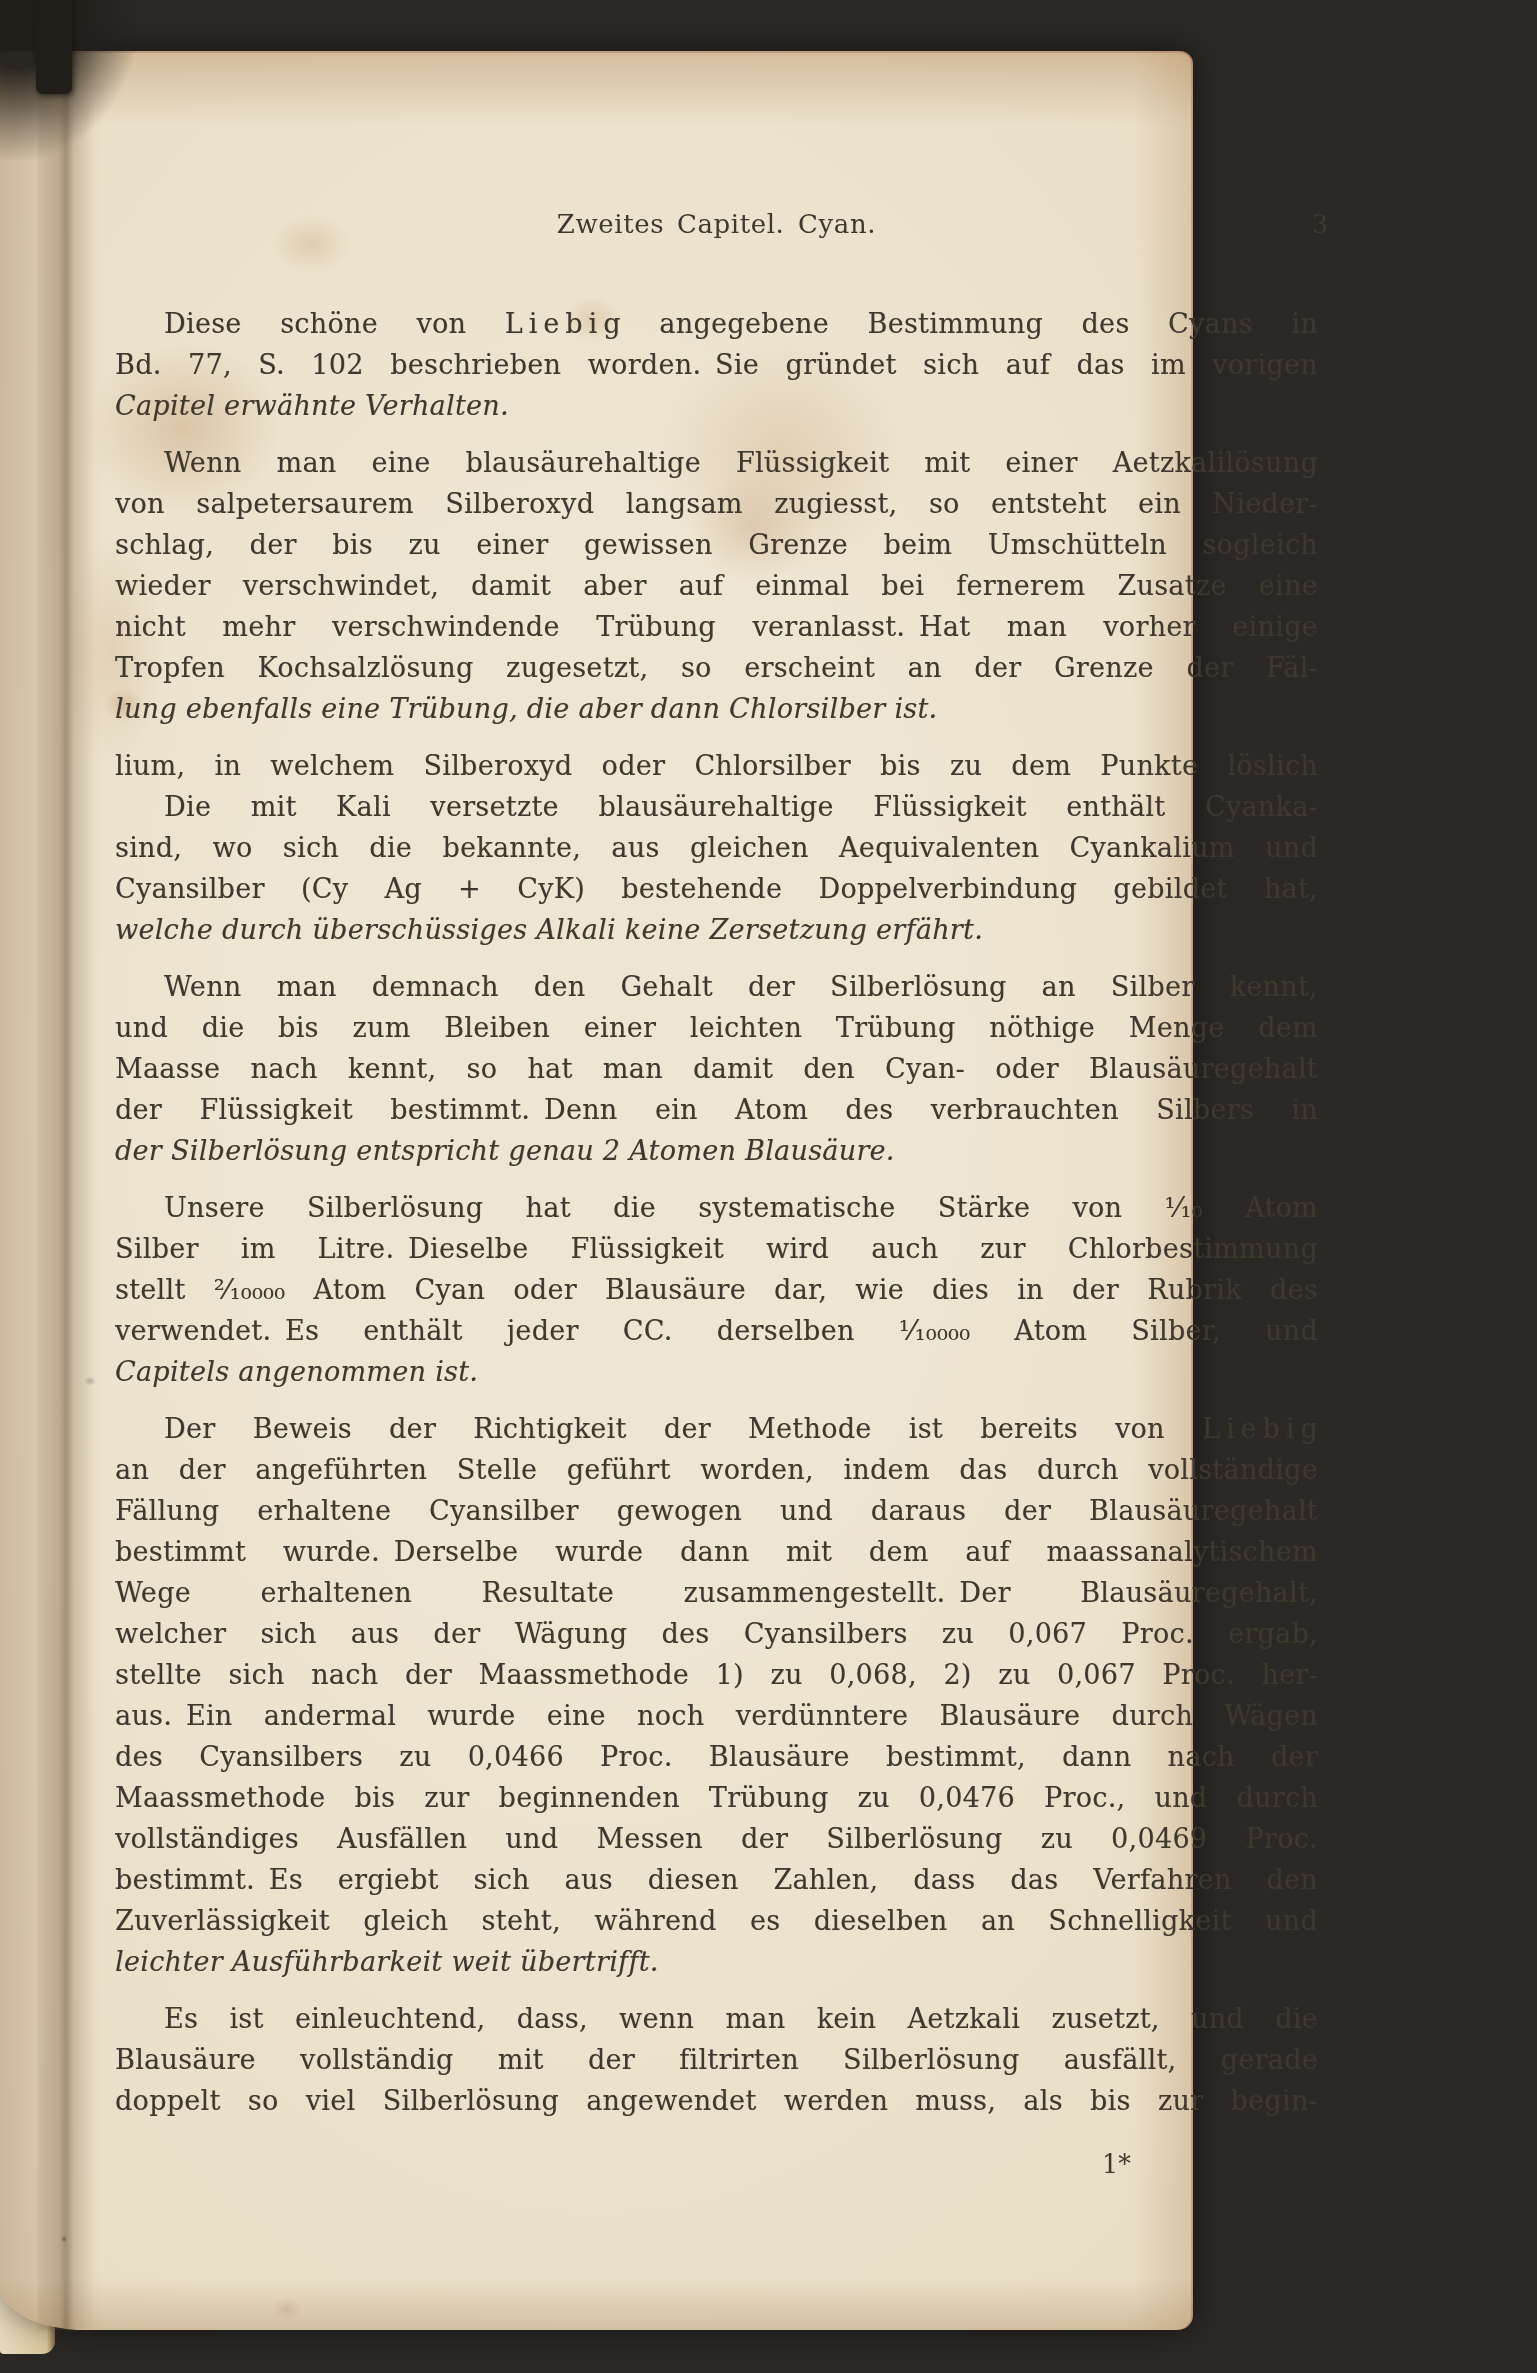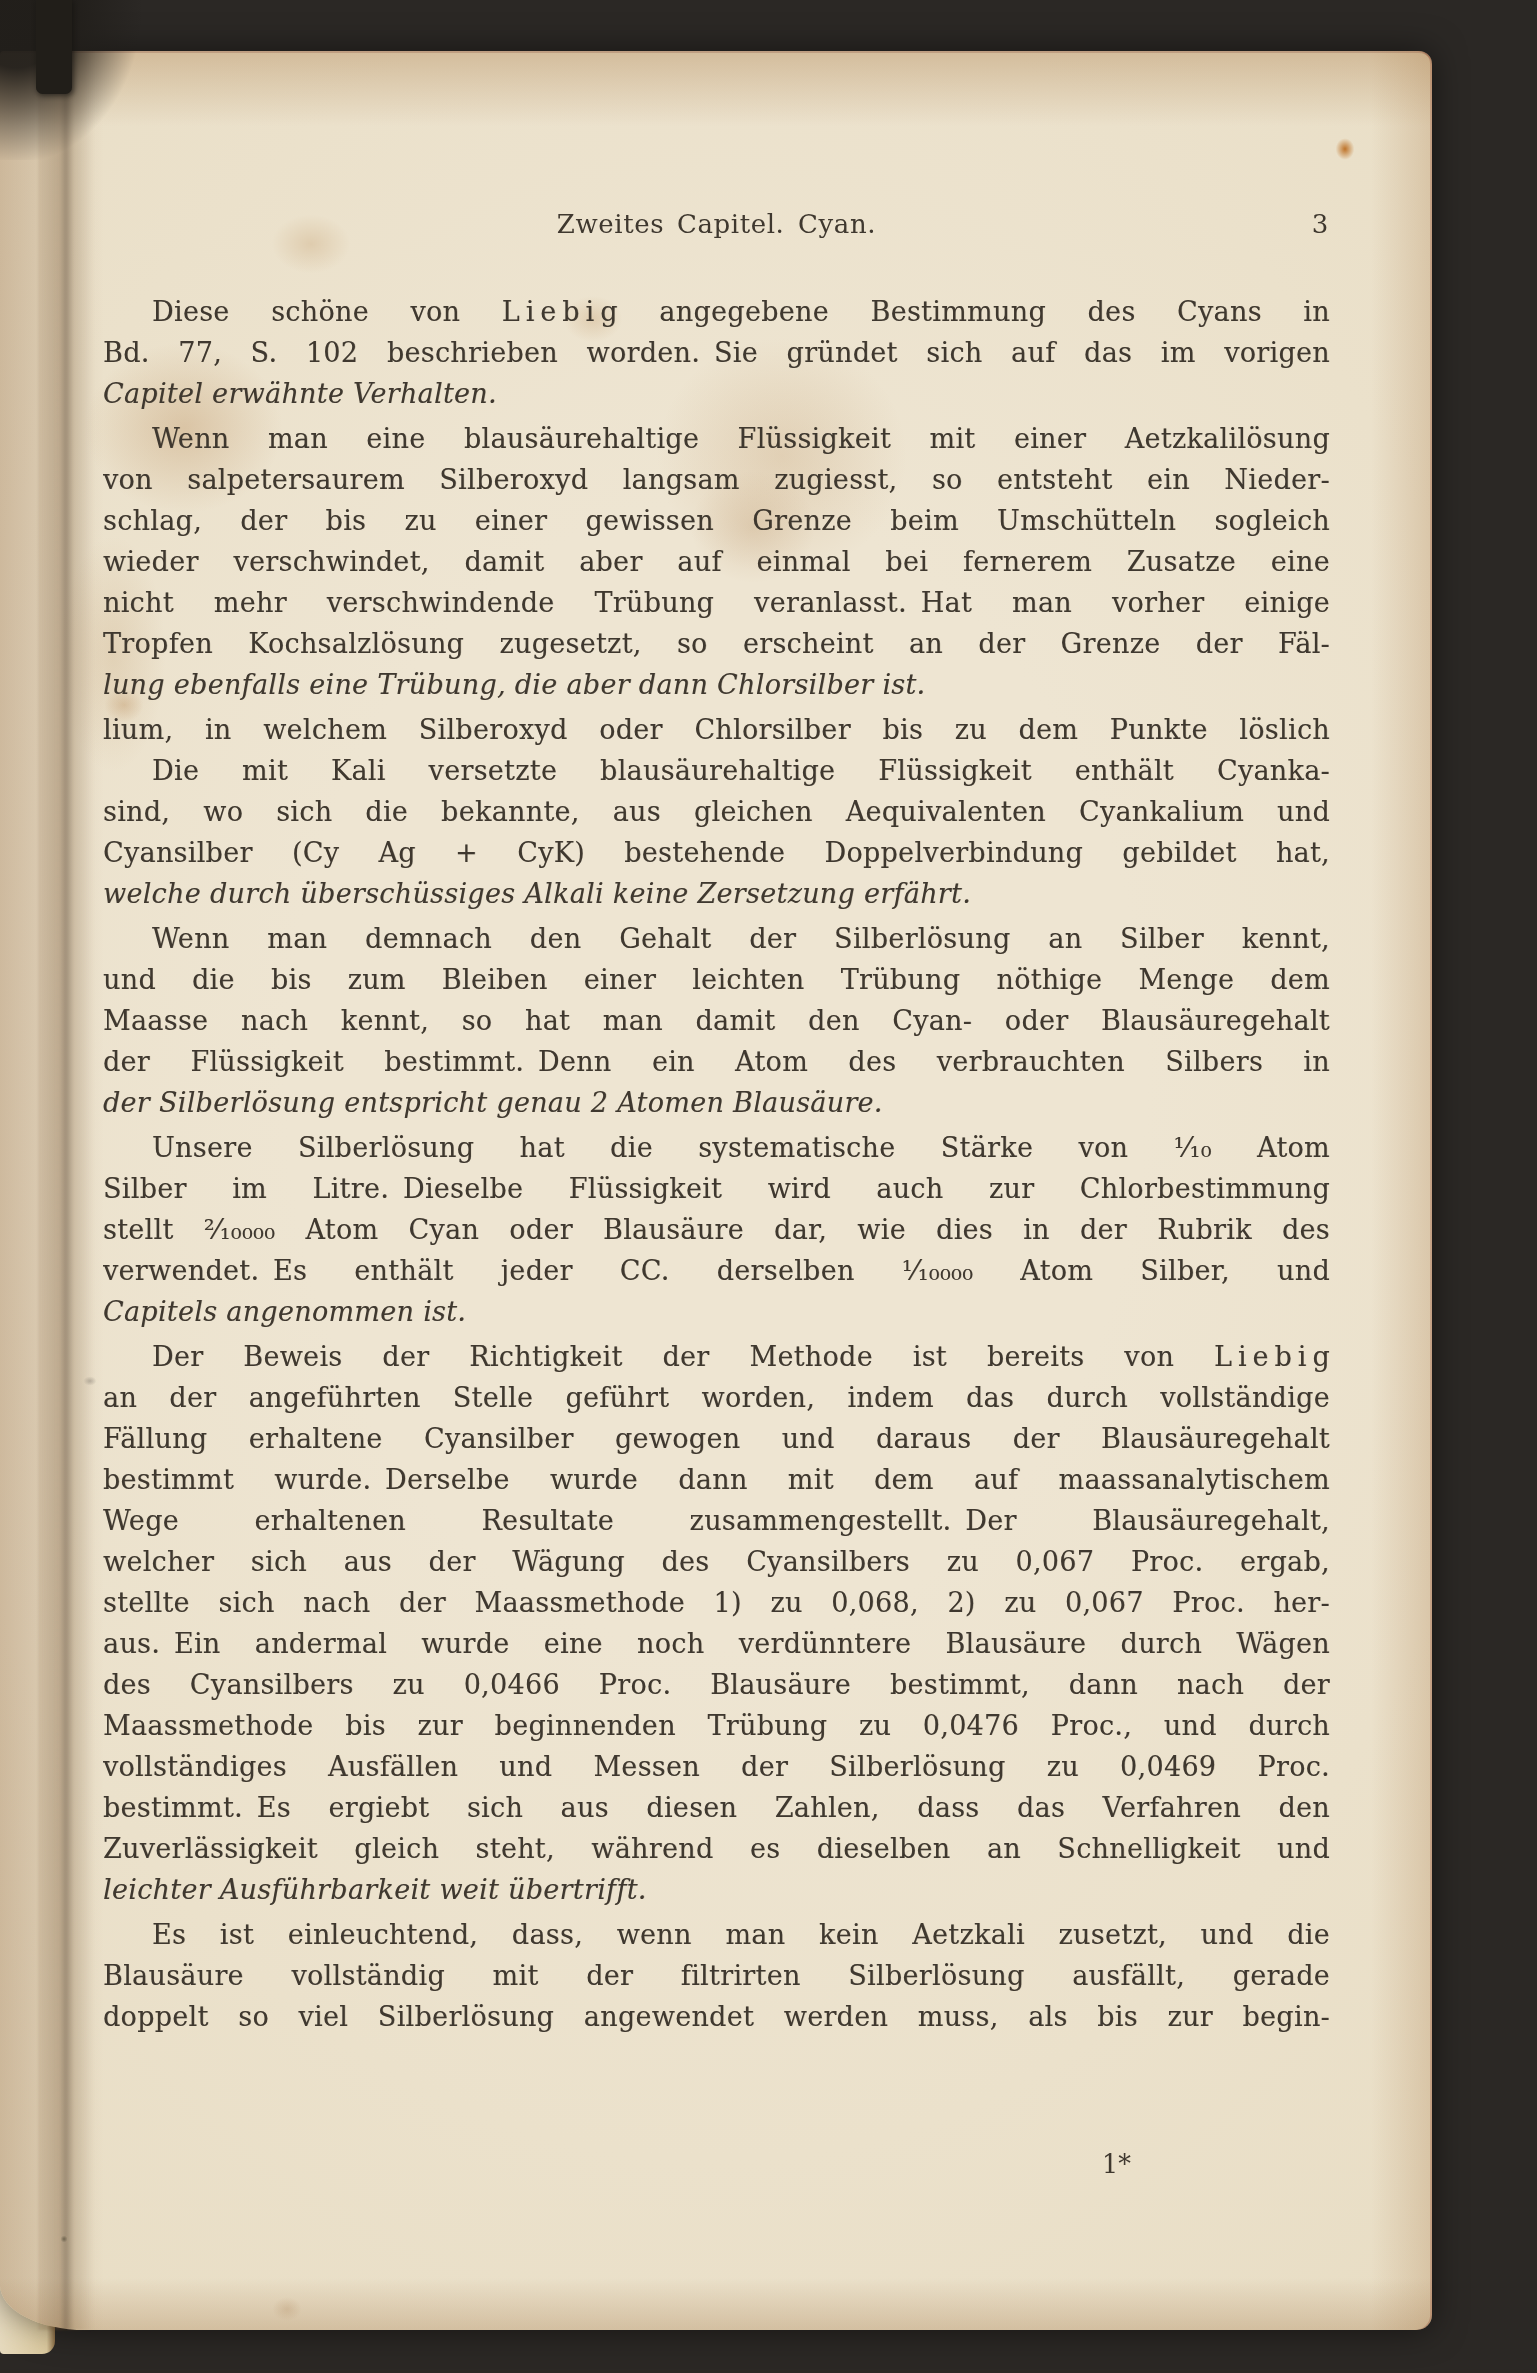--- a/index.html
+++ b/index.html
@@ -15,21 +15,21 @@
   .underlay {
     position: absolute;
     left: 0; top: 2119px;
     width: 55px; height: 235px;
     background: linear-gradient(90deg, #e6dabe, #dcca9f 85%, #8a6c45);
     border-radius: 0 0 13px 3.8px;
   }
   .page {
     position: absolute;
     left: 0; top: 51px;
-    width: 1432px; height: 2279px;
+    width: 1193px; height: 2279px;
     background:
       linear-gradient(180deg, rgba(172,128,78,.38), rgba(172,128,78,0) 75px),
       linear-gradient(0deg, rgba(165,125,80,.33), rgba(165,125,80,0) 52px),
       linear-gradient(270deg, rgba(180,140,95,.32), rgba(180,140,95,0) 61px),
       linear-gradient(90deg, rgba(150,110,70,.35), rgba(140,100,60,0) 104px),
       radial-gradient(ellipse 120% 100% at 50% 45%, #eee5d2 25%, #e8ddc4 70%, #ddcba6 100%);
     border-radius: 3.8px 13px 15px 5.6px;
     border-bottom-left-radius: 85px 45px;
     box-shadow:
       inset -1.9px 0 0 rgba(140,60,40,.28),
@@ -101,21 +101,21 @@
   }
   .text-body {
     position: absolute;
     left: 99px; top: 236px;
     width: 1235px;
     color: #3f382f;
     font-size: 27px;
     letter-spacing: 0.3px;
     text-shadow: 0.4px 0.4px 0.6px rgba(63,56,47,.35);
   }
-  .para { margin: 4px; }
+  .para { margin: 16px; }
   .line {
     height: 41px;
     line-height: 41px;
     text-align: justify;
     text-align-last: justify;
     overflow: hidden;
     white-space: nowrap; 
   }
   .line { white-space: normal; }
   .line.first { text-indent: 49px; }

